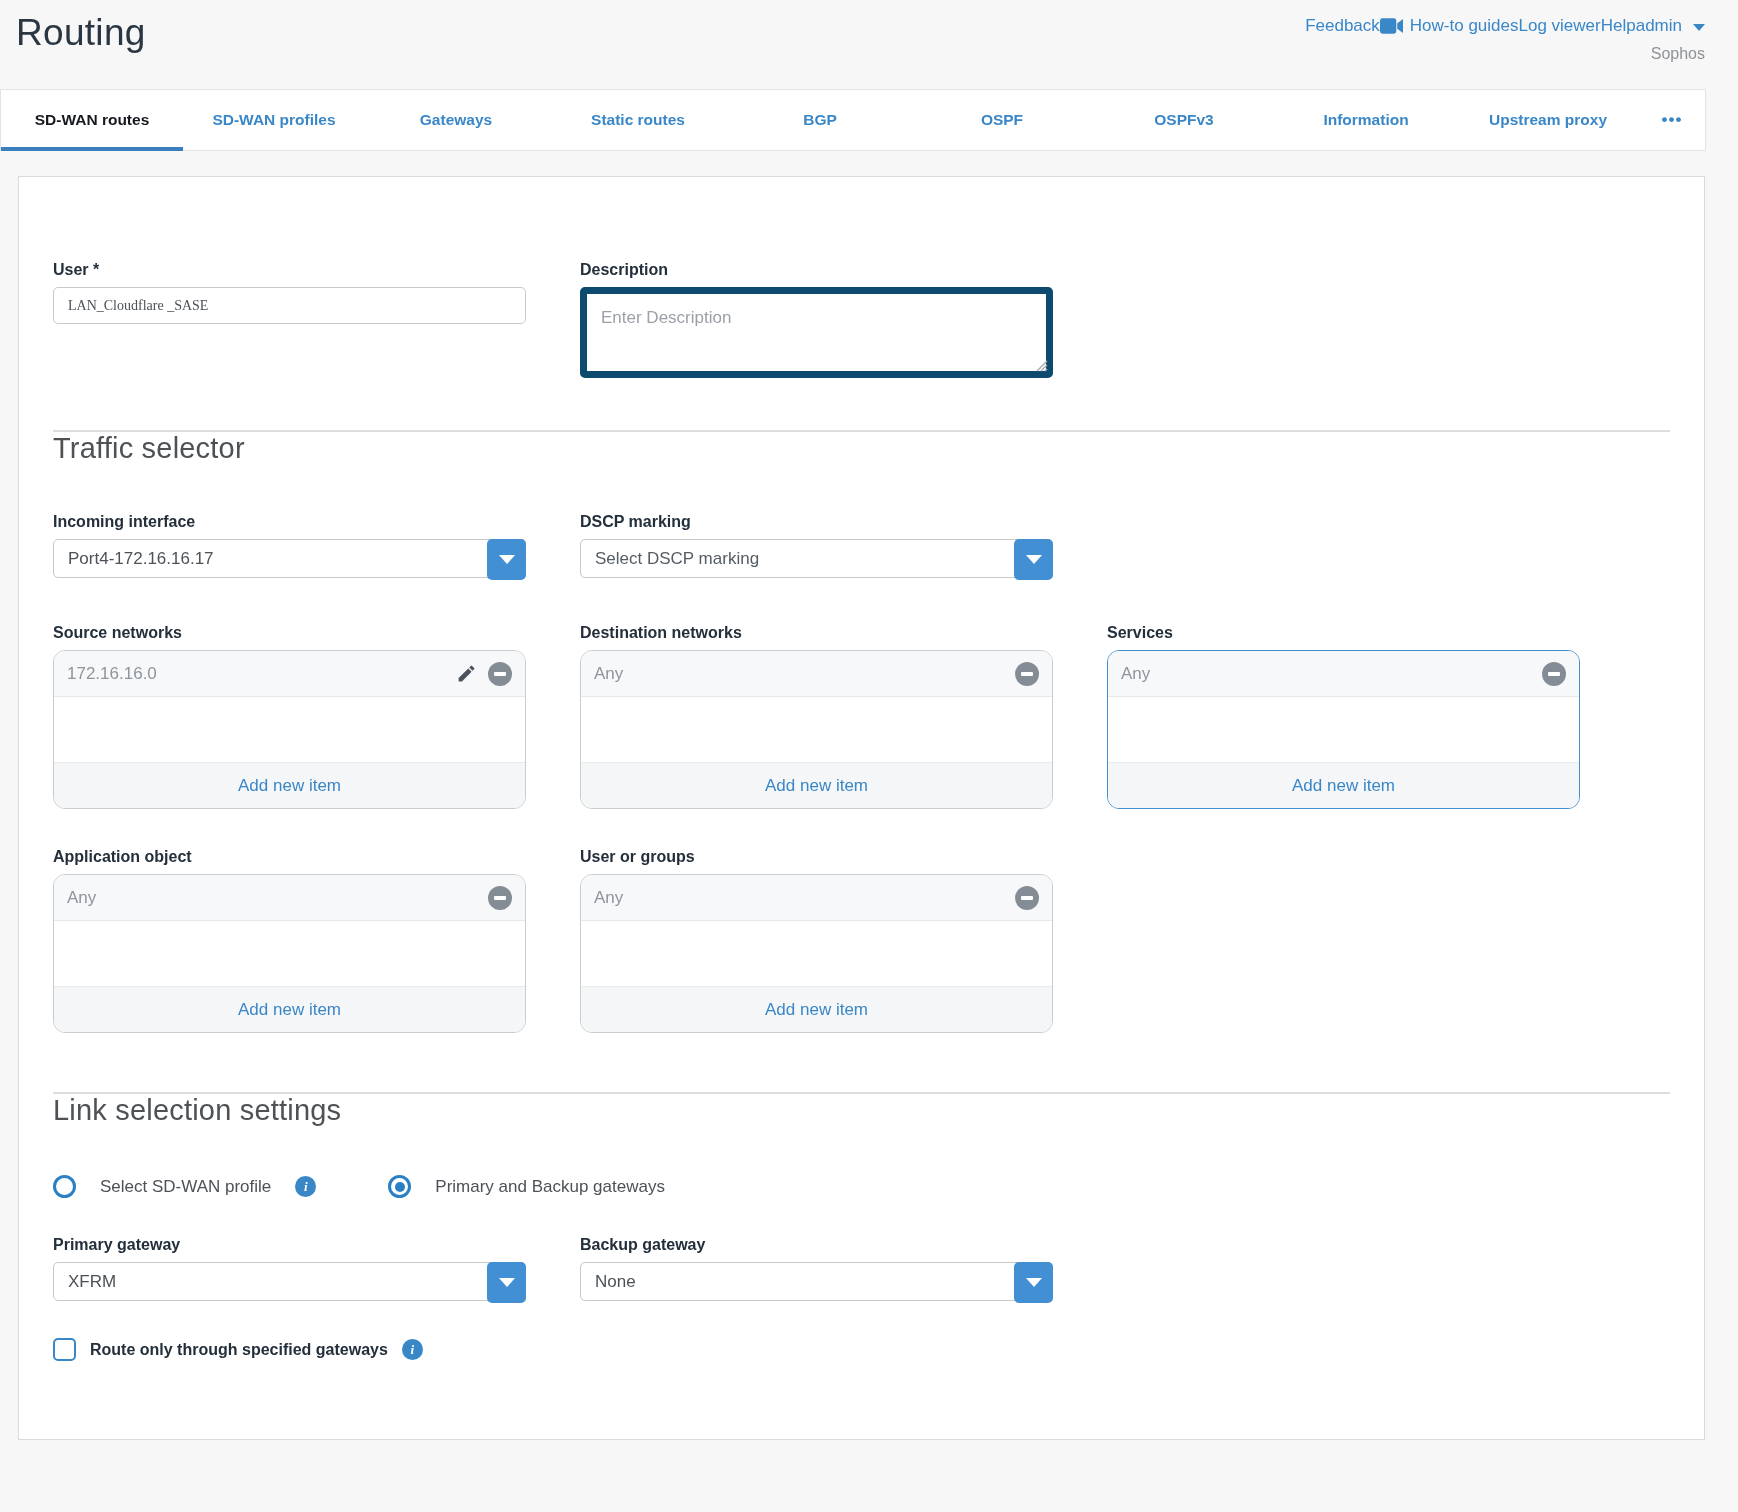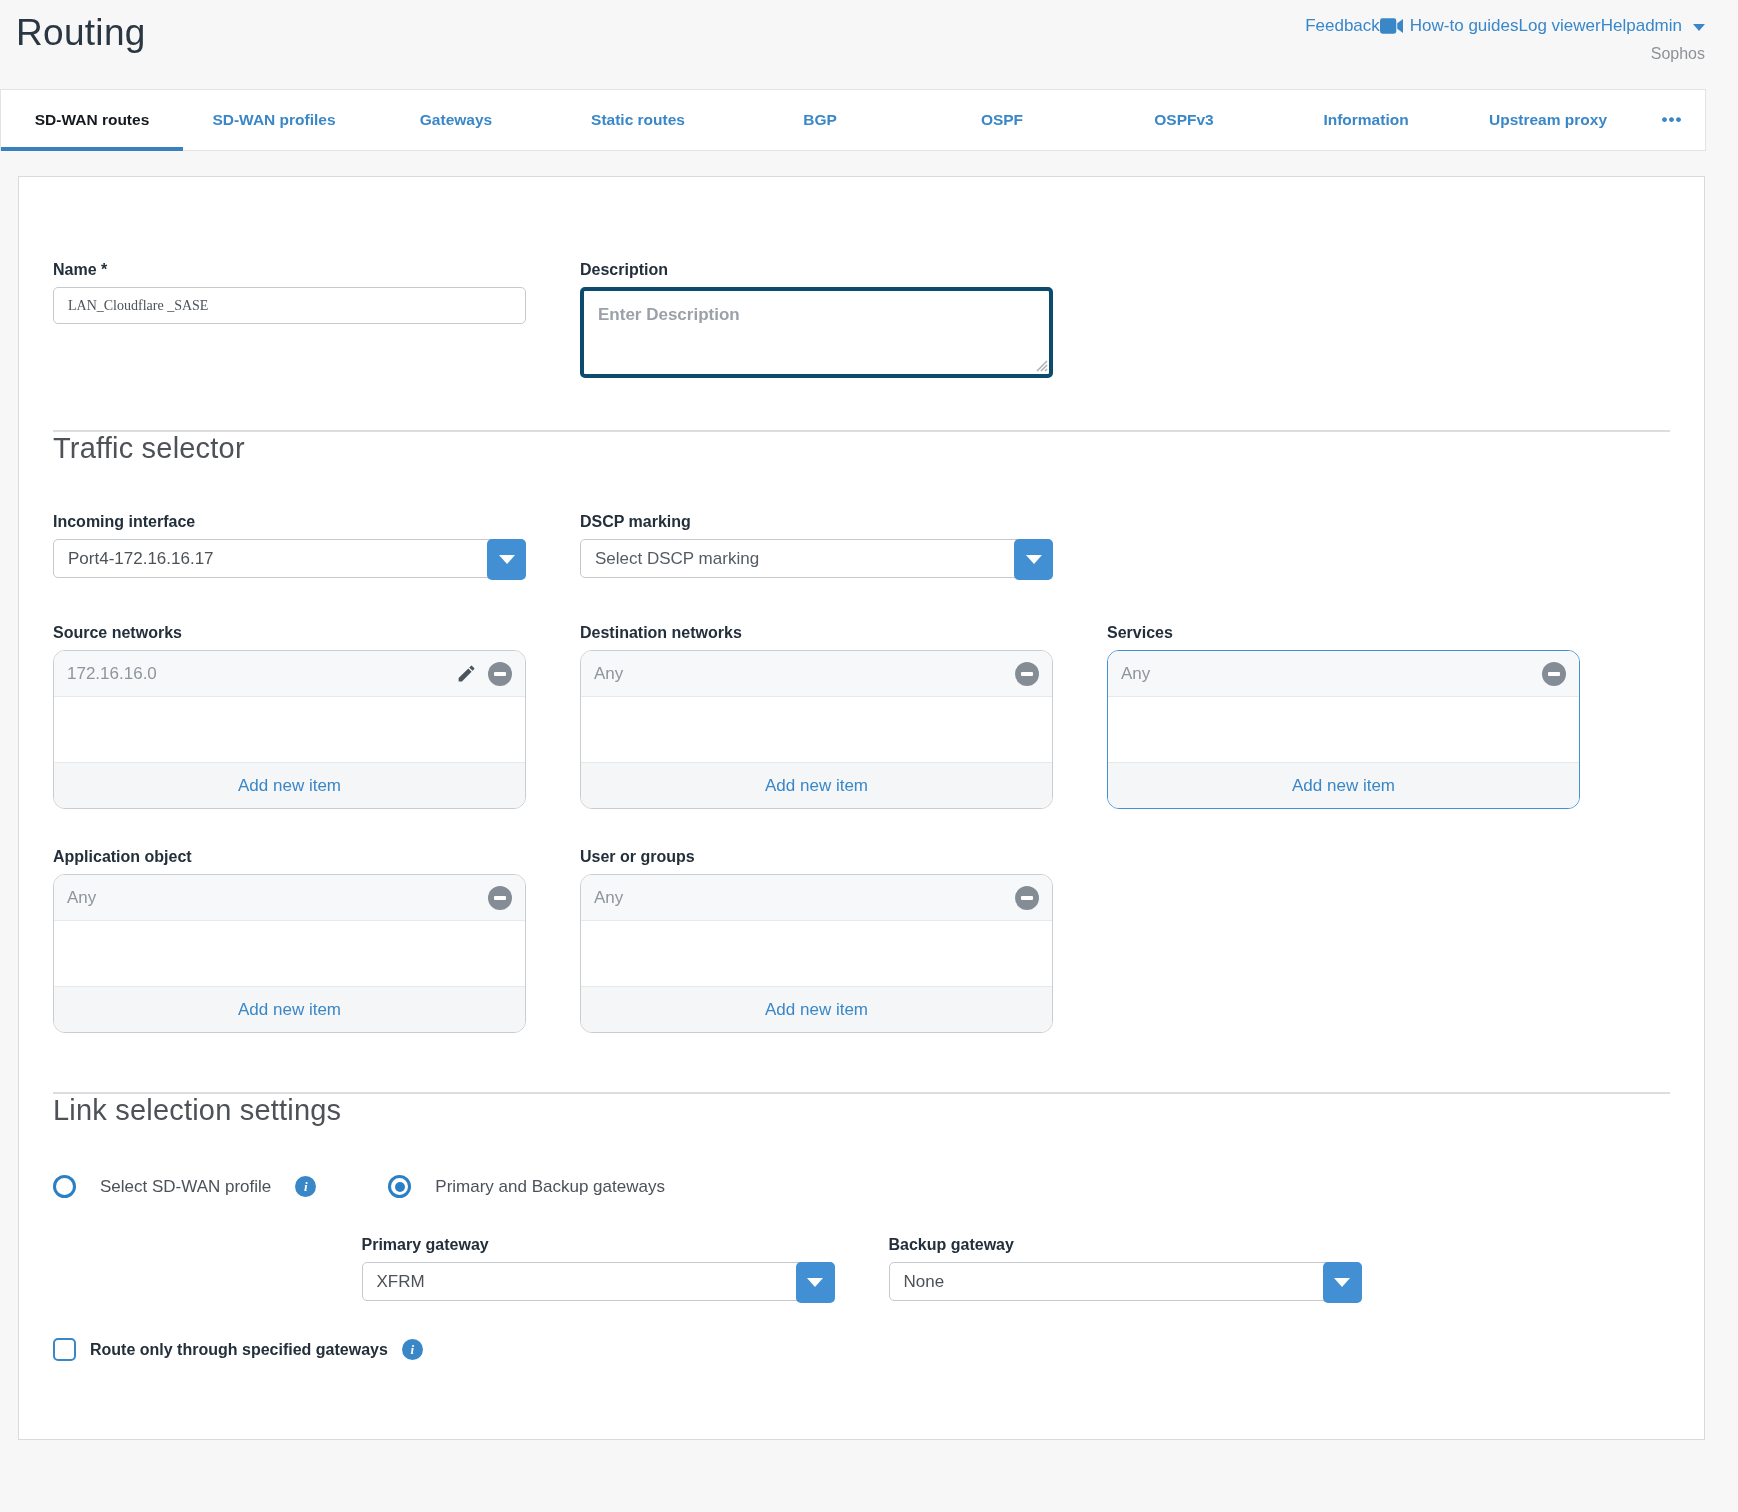--- a/index.html
+++ b/index.html
@@ -24,21 +24,21 @@
 
   
   .card { margin:25px 33px 0 18px; background:#fff; border:1px solid #d8dadb; padding:84px 34px 78px 34px; }
 
   .frow { display:flex; gap:54px; }
   .fcol { width:473px; }
   .flabel { font-size:16px; font-weight:700; color:#232f3b; margin-bottom:8px; }
 
   input.txt { width:473px; height:37px; border:1px solid #c6cacd; border-radius:5px; padding:0 14px; font-size:14px; color:#4c5258; font-family:Liberation Serif, serif; background:#fff; }
   .ta-wrap { position:relative; width:473px; }
-  textarea.txt { width:473px; height:91px; border:4px solid #0c4a6e; border-radius:5px; padding:14px; font-size:17px; color:#4c5258; font-family:"Liberation Sans", sans-serif; resize:none; display:block;font-weight:bold; }
+  textarea.txt { width:473px; height:91px; border:7px solid #0c4a6e; border-radius:5px; padding:14px; font-size:17px; color:#4c5258; font-family:"Liberation Sans", sans-serif; resize:none; display:block; }
   textarea.txt::placeholder, input.txt::placeholder { color:#9ba1a8; }
   .grip { position:absolute; right:5px; bottom:6px; }
 
   .divider { height:2px; background:#dcdde0; margin-top:52px; }
   .divider.d2 { margin-top:59px; }
   h2.section { font-size:29px; font-weight:300; color:#4e5257; margin-bottom:48px; letter-spacing:.2px; }
 
   
   .select { position:relative; width:473px; height:39px; background:#fff; border:1px solid #c6cacd; border-radius:5px; display:flex; align-items:center; padding:0 52px 0 14px; cursor:pointer; }
   .select .val { font-size:17px; color:#4c5258; white-space:nowrap; }
@@ -60,21 +60,21 @@
   .pencil { width:21px; height:21px; fill:#4b545c; margin-right:11px; cursor:pointer; flex:0 0 auto; }
 
   
   .radio-row { margin-top:46px; display:flex; align-items:center; gap:24px; }
   .radio { width:23px; height:23px; border-radius:50%; border:3px solid #2b7fc4; background:#fff; position:relative; cursor:pointer; flex:0 0 auto; }
   .radio.sel::after { content:""; position:absolute; left:3.5px; top:3.5px; width:10px; height:10px; border-radius:50%; background:#2b7fc4; }
   .rlabel { font-size:17px; color:#4c5258; }
   .info { width:21px; height:21px; border-radius:50%; background:#3a87c8; color:#fff; font-size:13px; font-weight:700; font-style:italic; display:flex; align-items:center; justify-content:center; flex:0 0 auto; font-family:"Liberation Serif", serif; }
   .gap-right { margin-right:48px; }
 
-  .gwrow { margin-top:38px;justify-content:center; }
+  .gwrow { margin-top:38px; }
   .chkrow { margin-top:37px; display:flex; align-items:center; gap:14px; }
   .chk { width:23px; height:23px; border:2px solid #3a87c8; border-radius:5px; background:#fff; cursor:pointer; flex:0 0 auto; }
   .chklabel { font-size:16px; font-weight:700; color:#232f3b; }
 </style>
 </head>
 <body>
 
 <div class="hdr">
   <h1>Routing</h1>
   <div class="hdr-right">
@@ -113,21 +113,21 @@
   <div class="tab">OSPFv3</div>
   <div class="tab">Information</div>
   <div class="tab">Upstream proxy</div>
   <div class="tab more">•••</div>
 </nav>
 
 <main class="card">
 
   <div class="frow">
     <div class="fcol">
-      <div class="flabel">Name *</div>
+      <div class="flabel">User *</div>
       <input class="txt" type="text" value="LAN_Cloudflare _SASE" style="">
     </div>
     <div class="fcol">
       <div class="flabel">Description</div>
       <div class="ta-wrap">
         <textarea class="txt" placeholder="Enter Description" style=""></textarea>
         <svg class="grip" width="12" height="12" viewBox="0 0 12 12">
             <g stroke="#a9adb2" stroke-width="1.4">
               <line x1="1" y1="11" x2="11" y2="1"></line>
               <line x1="5" y1="11" x2="11" y2="5"></line>

